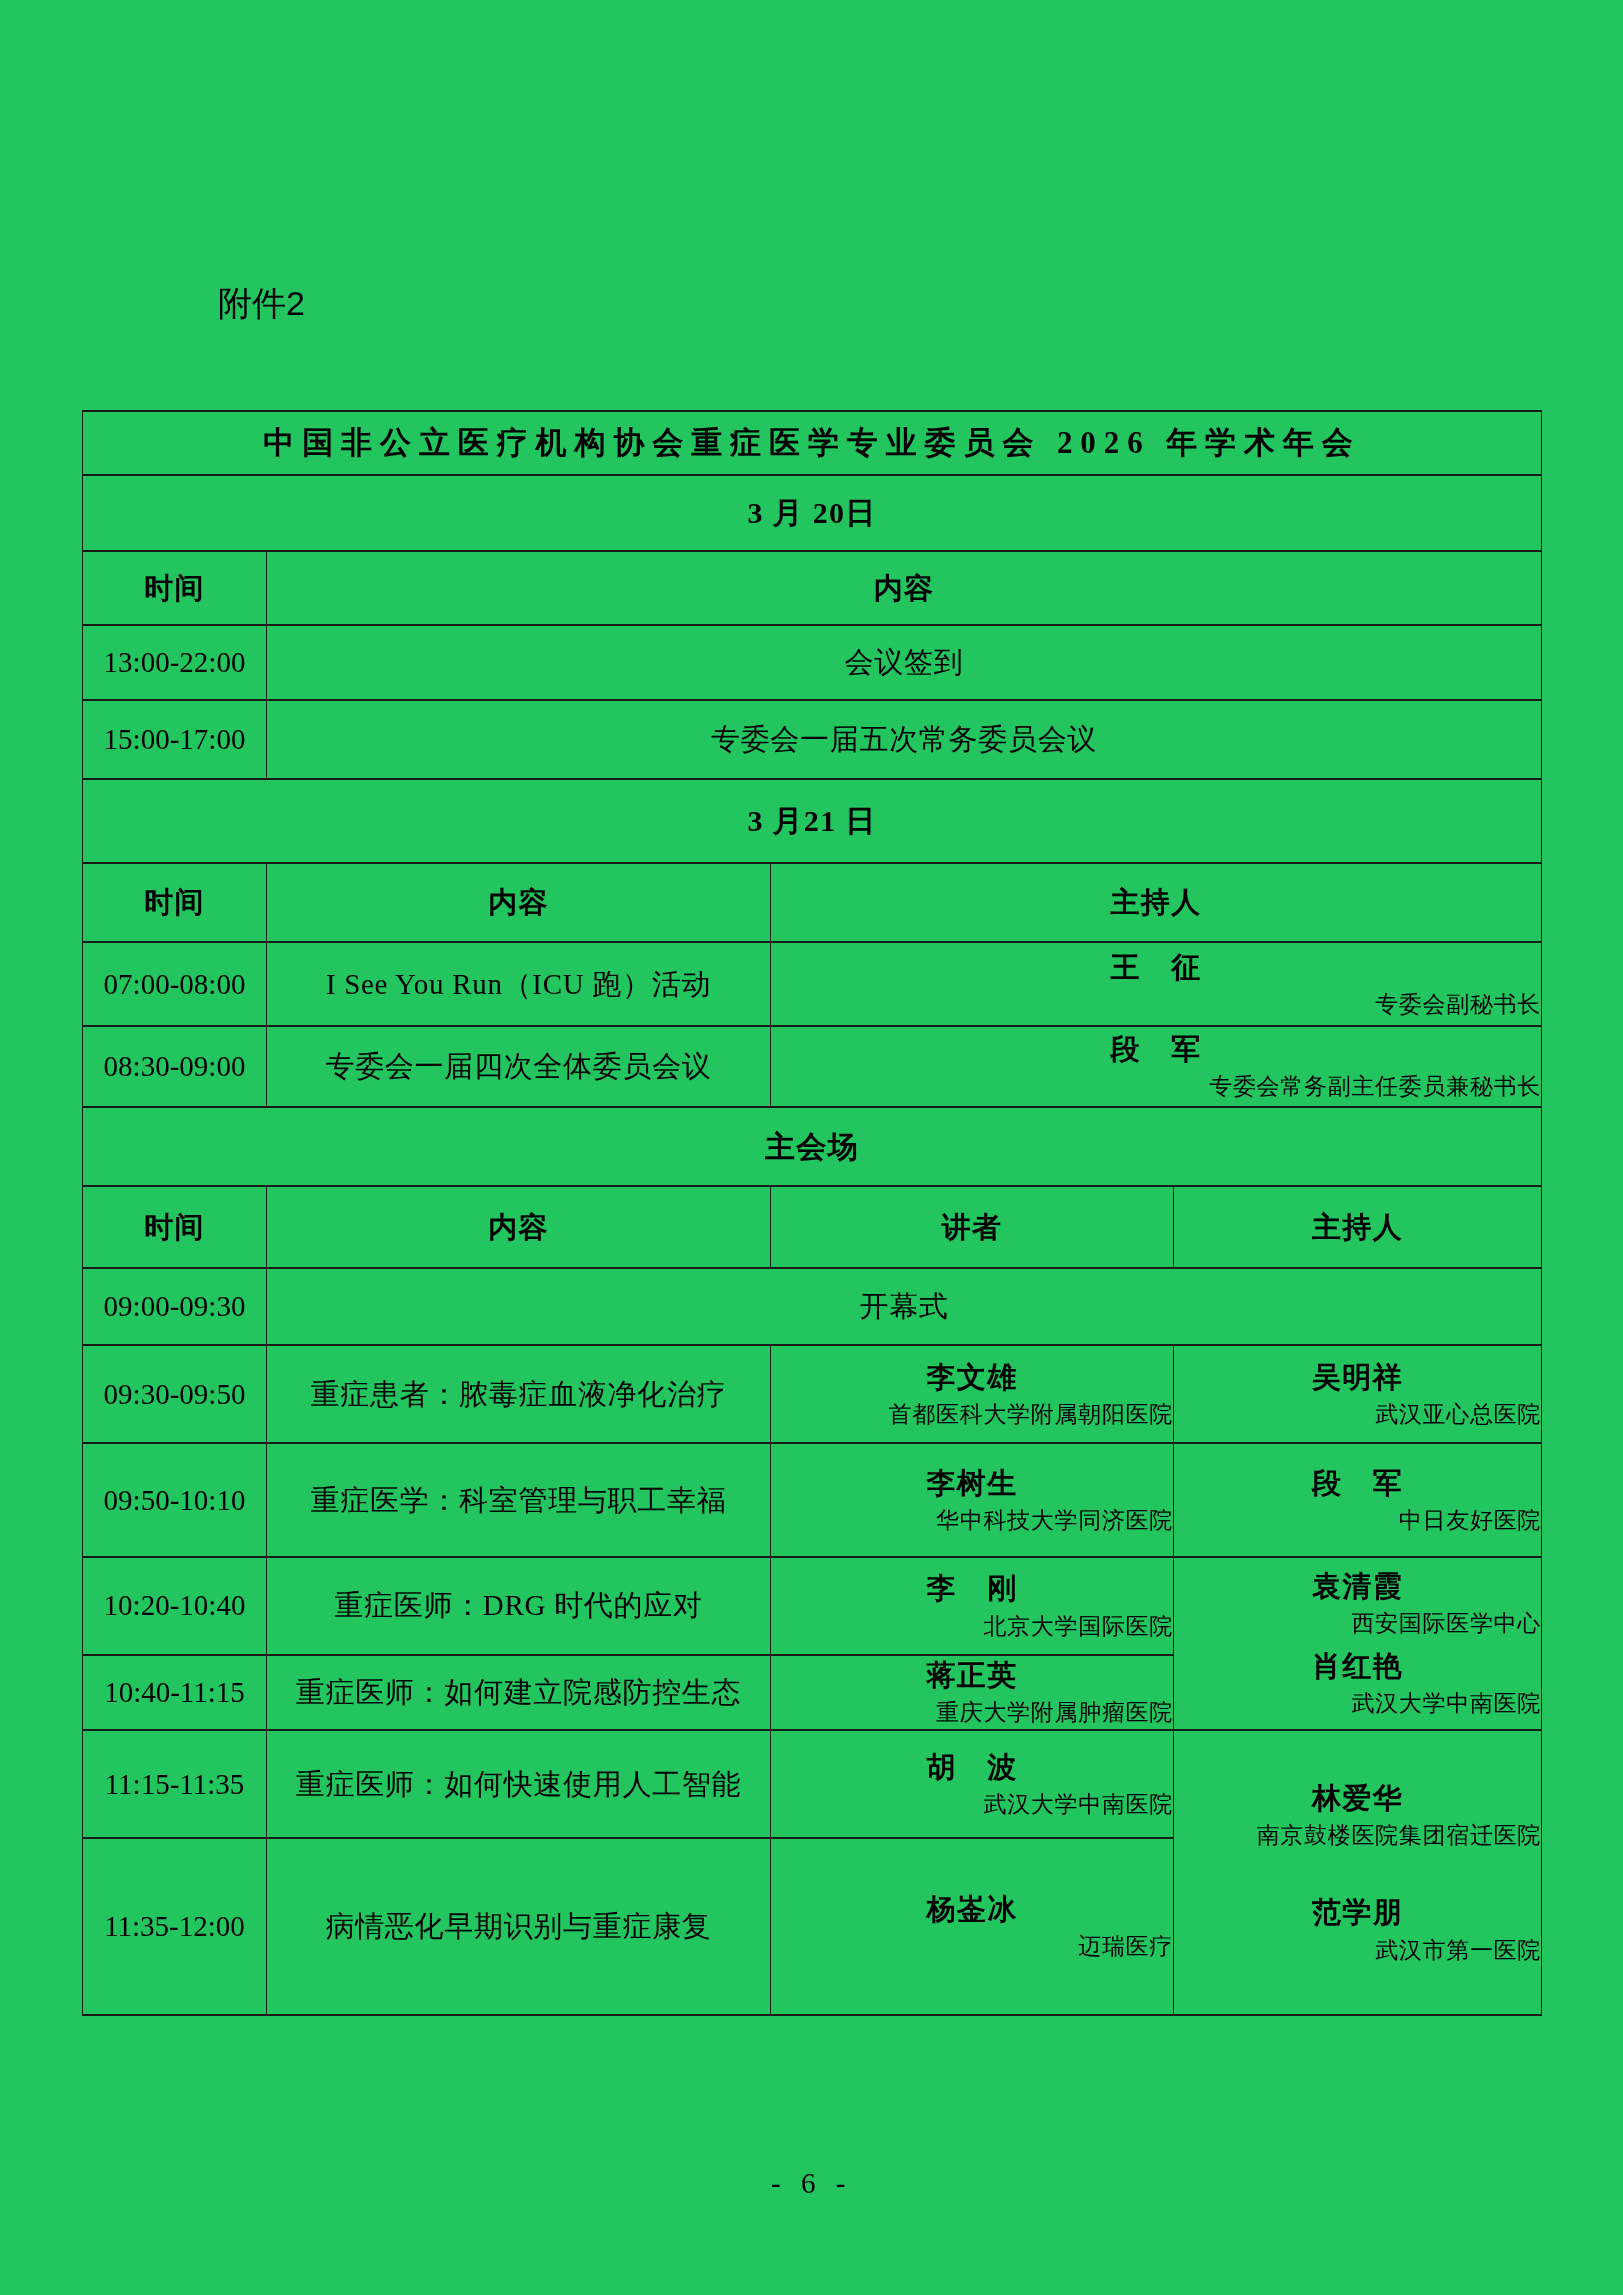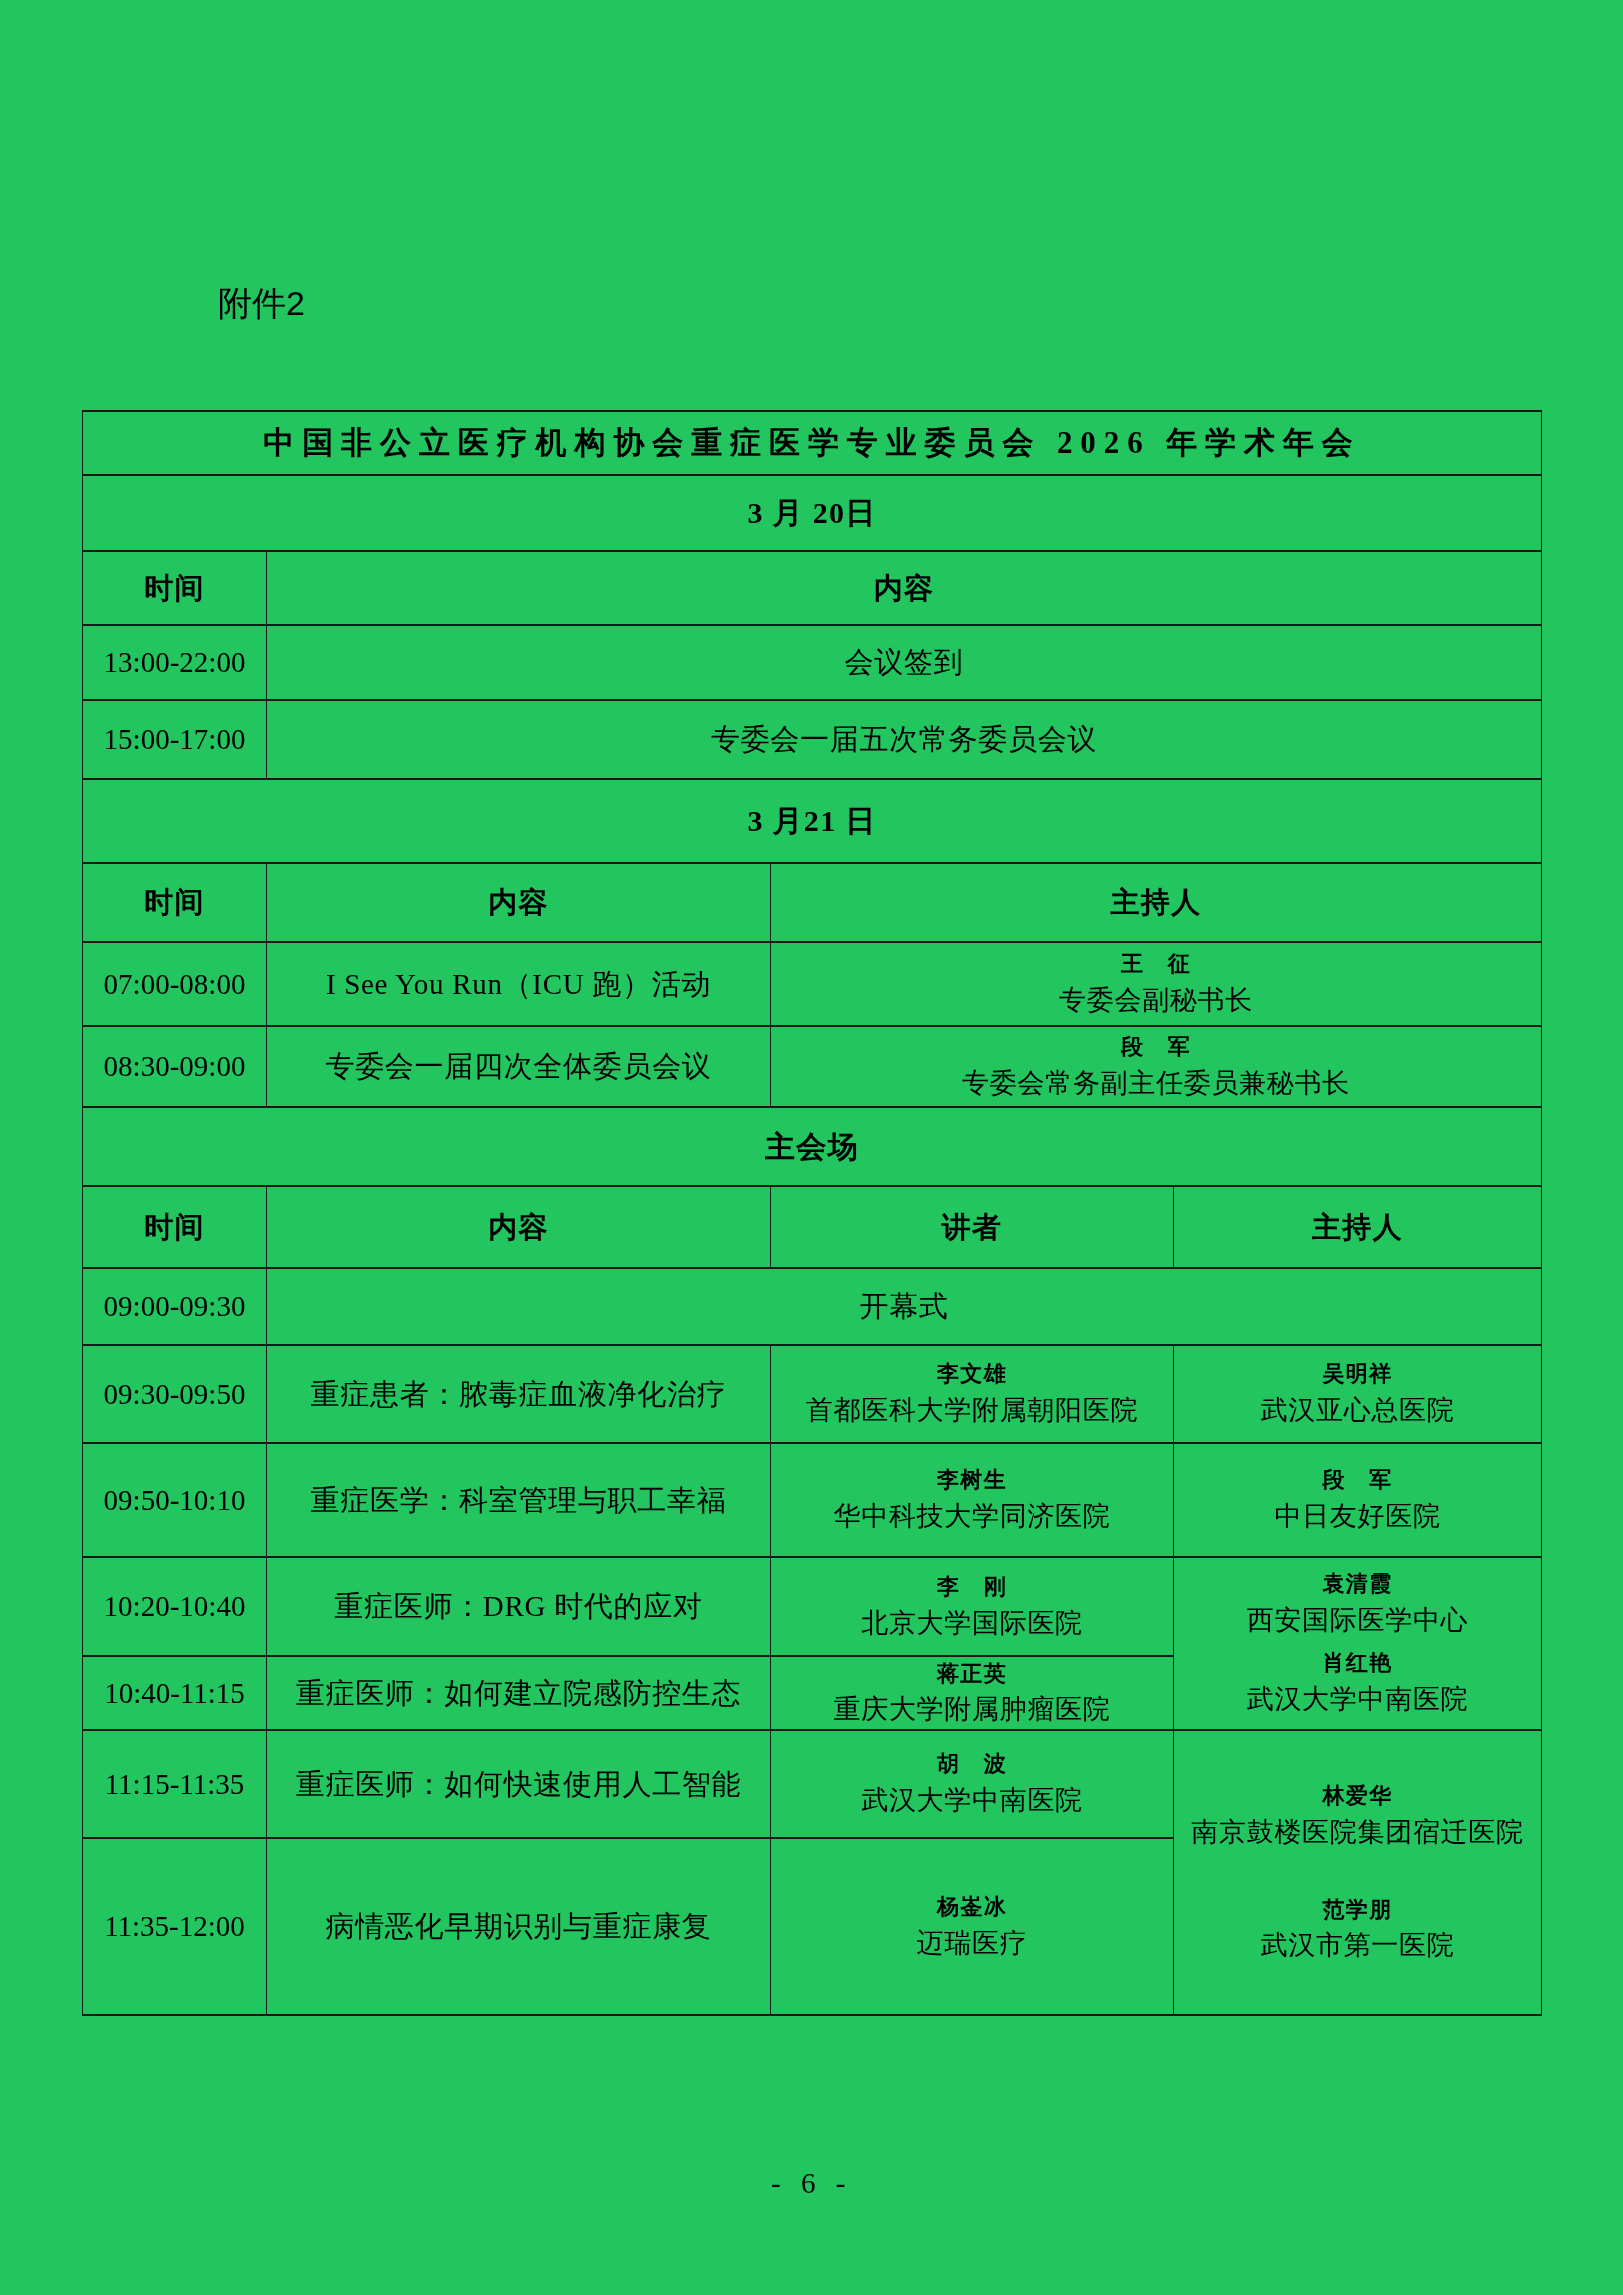--- a/index.html
+++ b/index.html
@@ -73,28 +73,29 @@
   }
   .time {
     font-size: 29px;
     white-space: nowrap;
   }
   .content {
     font-size: 29px;
     letter-spacing: 0.7px;
   }
   .person .name {
-    font-size: 22px;
+    font-size: 29px;
     font-weight: bold;
     letter-spacing: 1.3px;
   }
   .person .org {
-    font-size: 27px;
+    font-size: 23px;
     margin-top: 6.5px;
     letter-spacing: 0.7px;
+    text-align: right;
   }
   .merged-host {
     display: flex;
     flex-direction: column;
     justify-content: space-evenly;
   }
   .merged-host.m1 { min-height: 171px; }
   .merged-host.m2 { min-height: 275px; }
   .footer {
     position: absolute;

